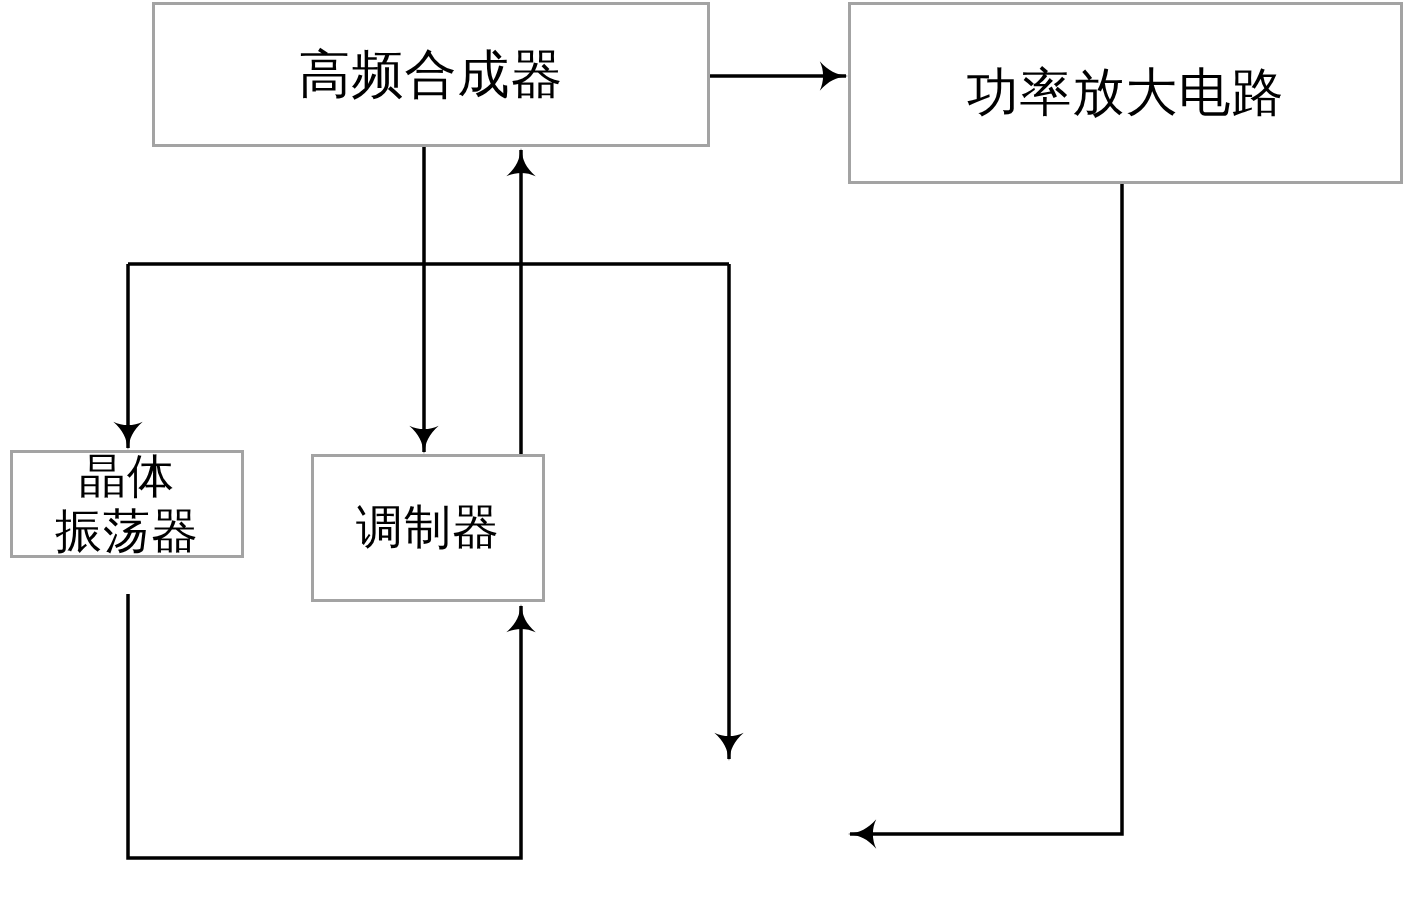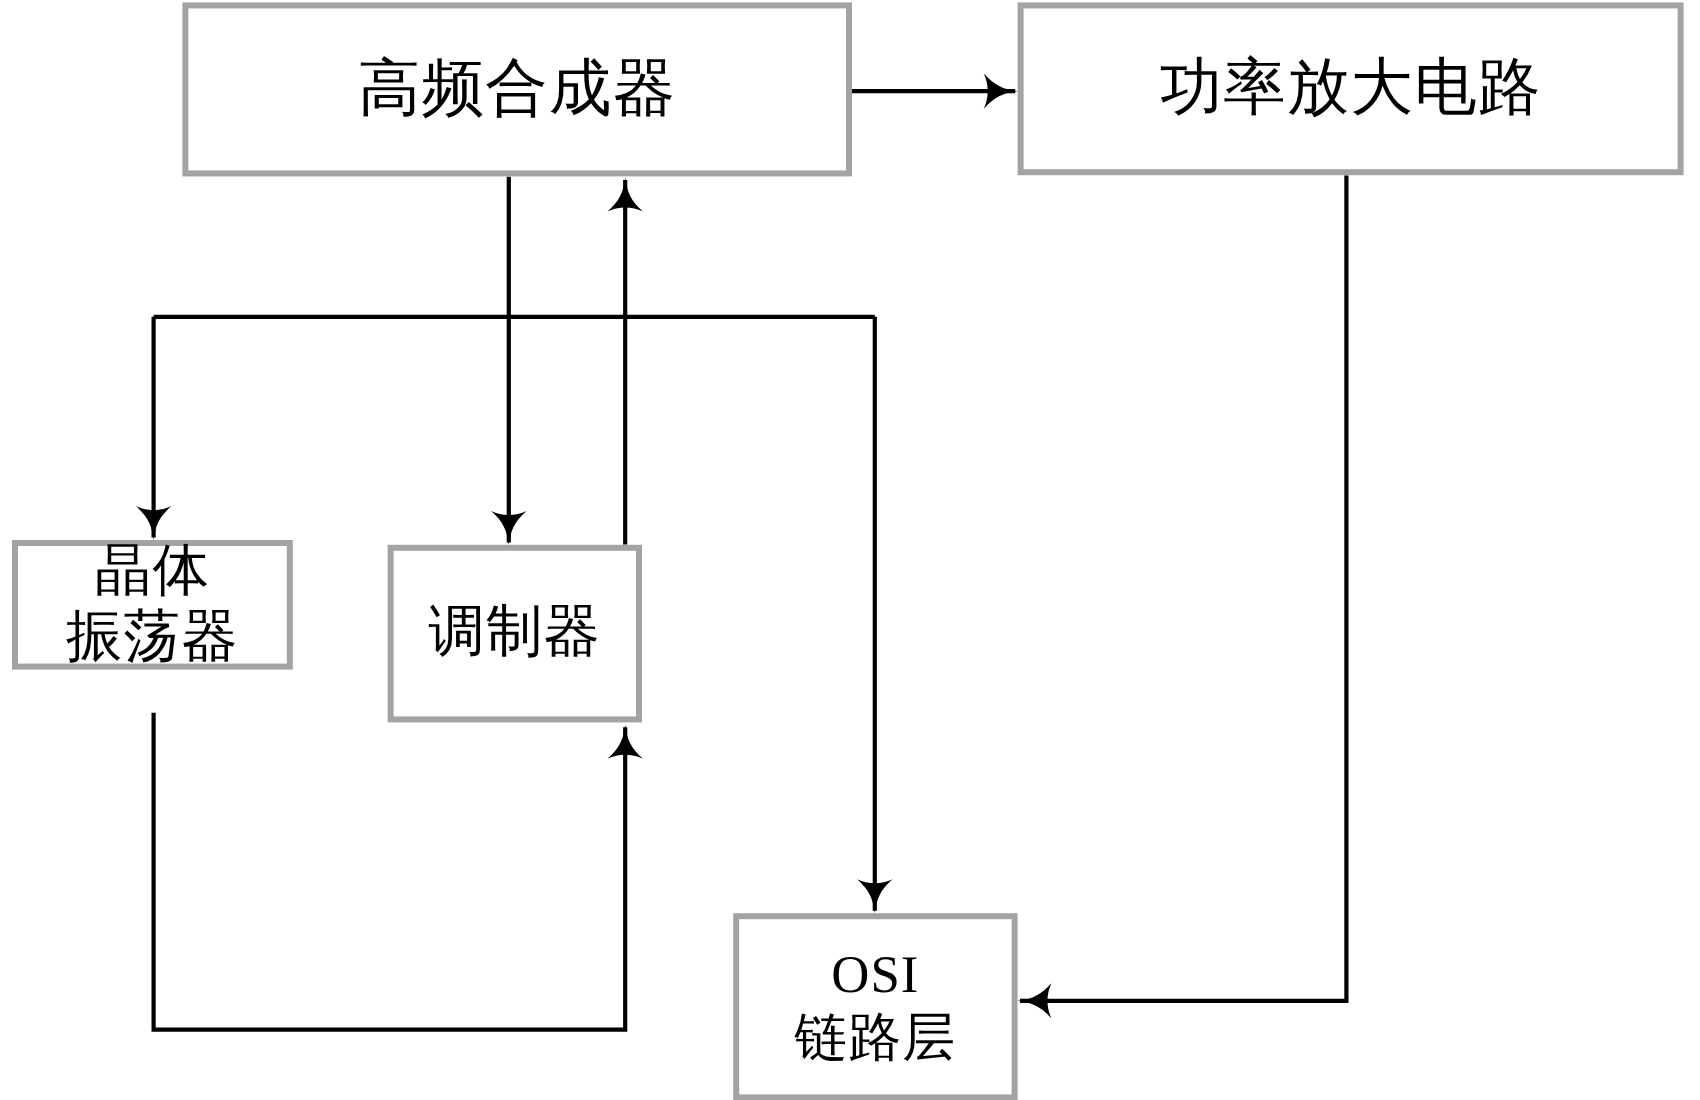--- a/index.html
+++ b/index.html
@@ -21,21 +21,21 @@
   #diagram-svg {
     position: absolute;
     left: 0;
     top: 0;
     width: 1417px;
     height: 917px;
   }
   .node-box {
     position: absolute;
     box-sizing: border-box;
-    border: 5px solid #a3a3a3;
+    border: 3px solid #a3a3a3;
     background: #ffffff;
     display: flex;
     align-items: center;
     justify-content: center;
     text-align: center;
   }
   .node-label {
     font-family: "Liberation Serif", "DejaVu Serif", serif;
     color: #000000;
     line-height: 1.18;
@@ -76,31 +76,27 @@
 
       <path d="M 1122 146 L 1122 834 L 850 834" marker-end="url(#arrow-head)"></path>
 
     </g>
   </svg>
 
   <div class="node-box" style="left:152px; top:2px; width:558px; height:145px;">
     <span class="node-label label-xl">高频合成器</span>
   </div>
 
-  <div class="node-box" style="left:848px; top:2px; width:555px; height:144px;">
+  <div class="node-box" style="left:848px; top:2px; width:555px; height:182px;">
     <span class="node-label label-xl">功率放大电路</span>
   </div>
 
   <div class="node-box" style="left:10px; top:450px; width:234px; height:108px;">
     <span class="node-label label-lg">晶体
 振荡器</span>
   </div>
 
-  <div class="node-box" style="left:323px; top:454px; width:212px; height:148px;">
+  <div class="node-box" style="left:311px; top:454px; width:234px; height:148px;">
     <span class="node-label label-lg">调制器</span>
   </div>
 
-  <div class="node-box" style="left:611px; top:761px; width:237px; height:156px;">
-    <span class="node-label label-md">OSI
-链路层</span>
-  </div>
 
 </div>
 
 </body></html>

